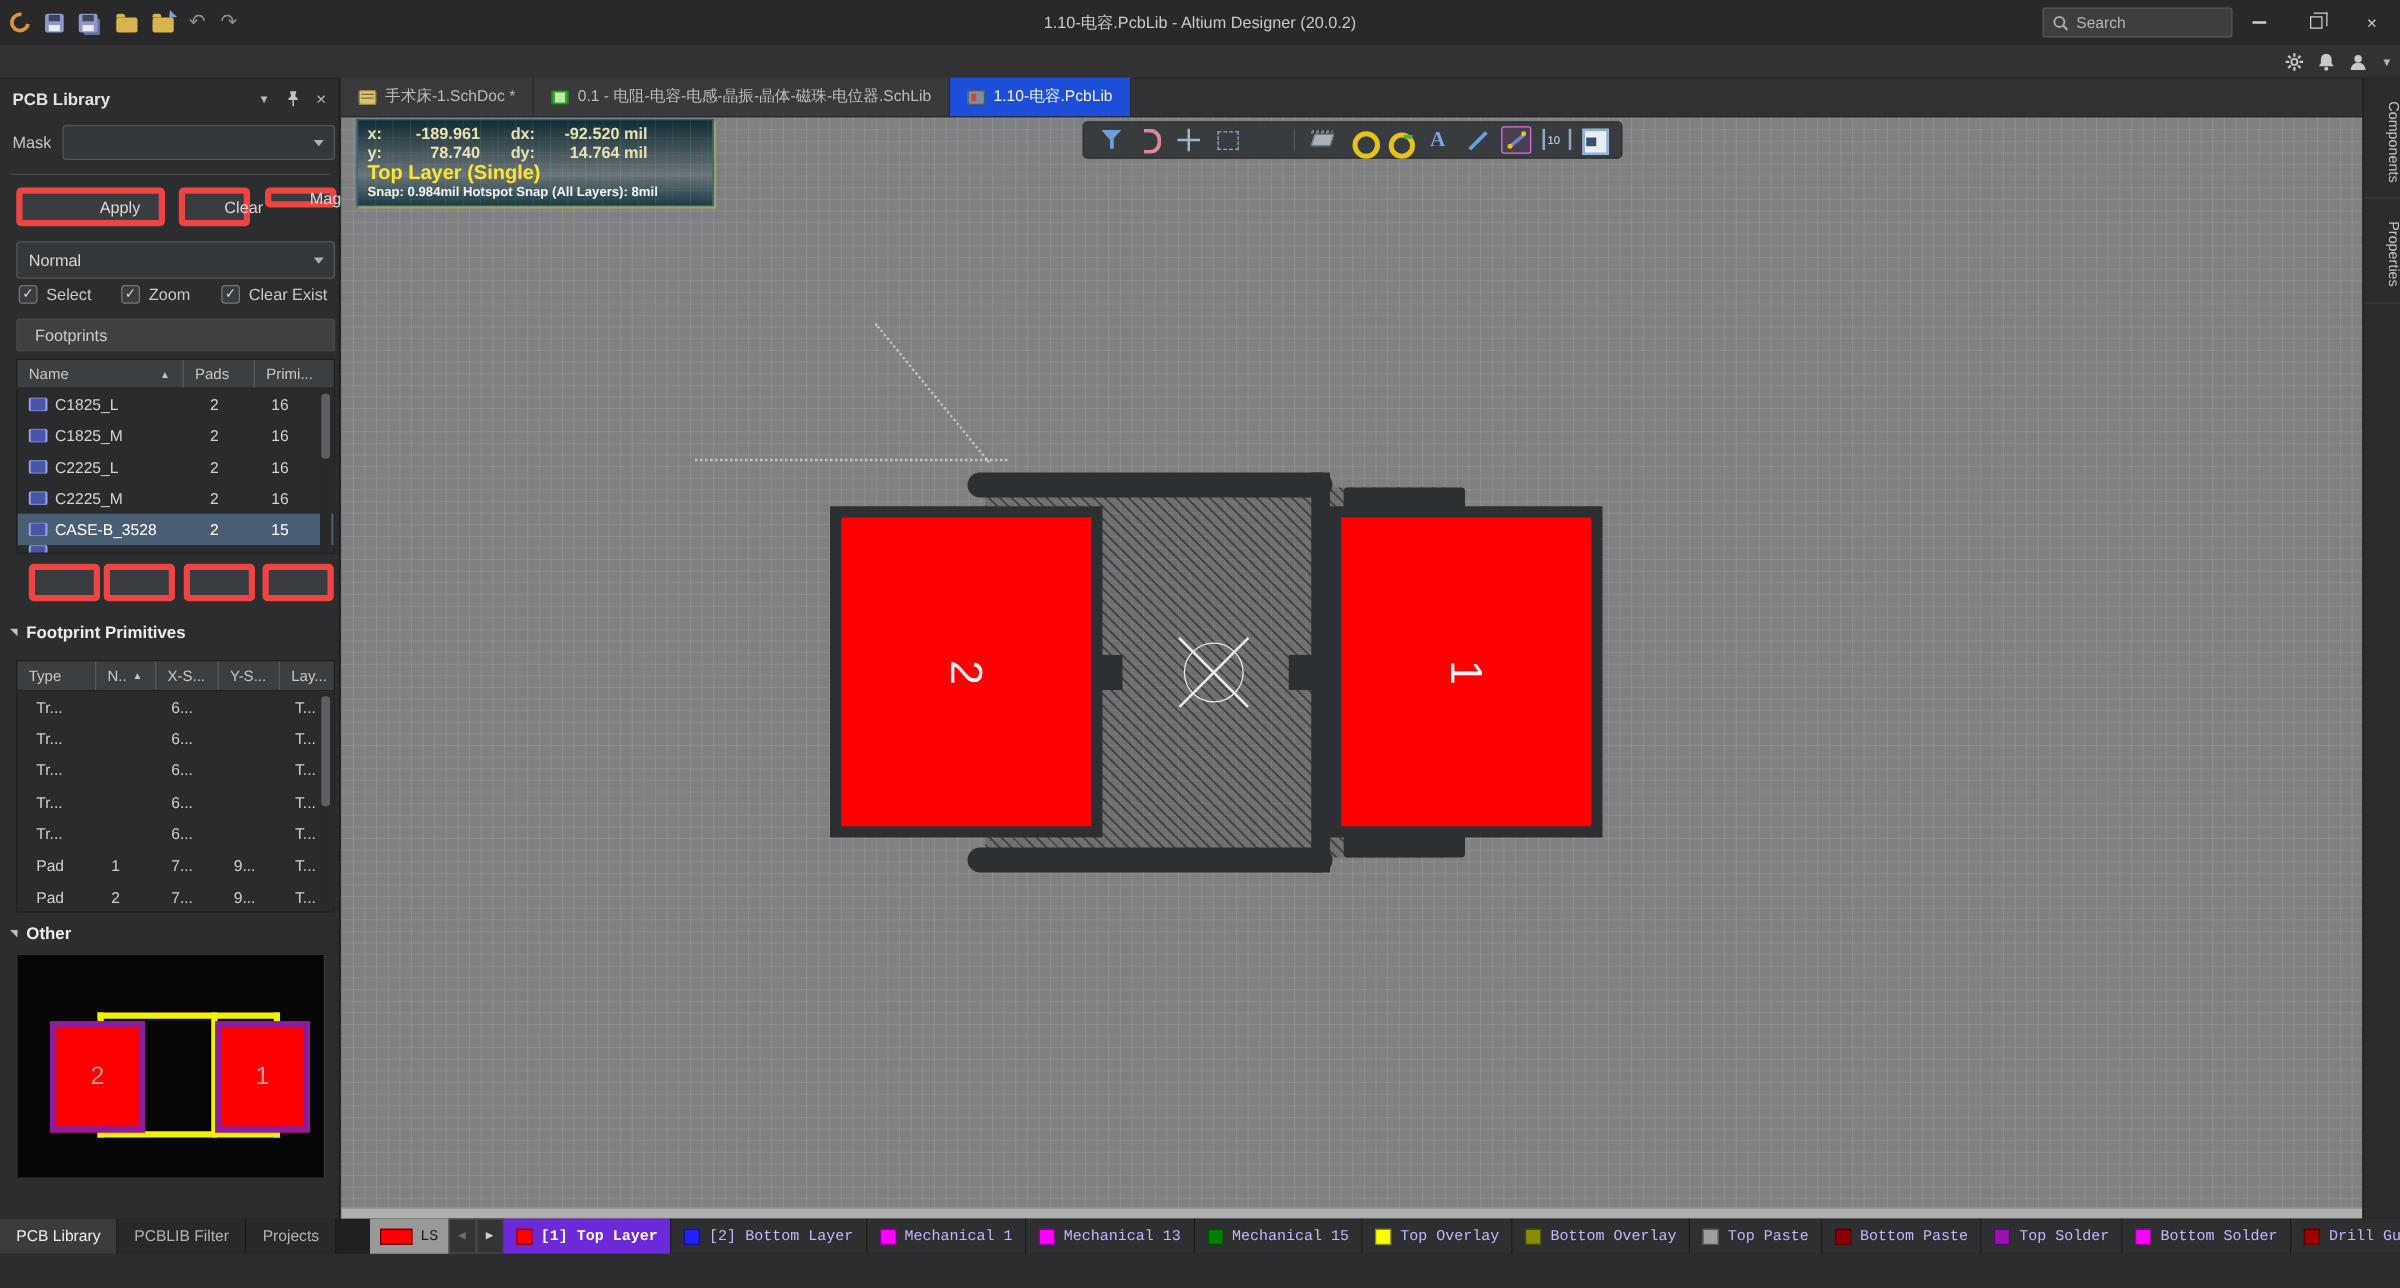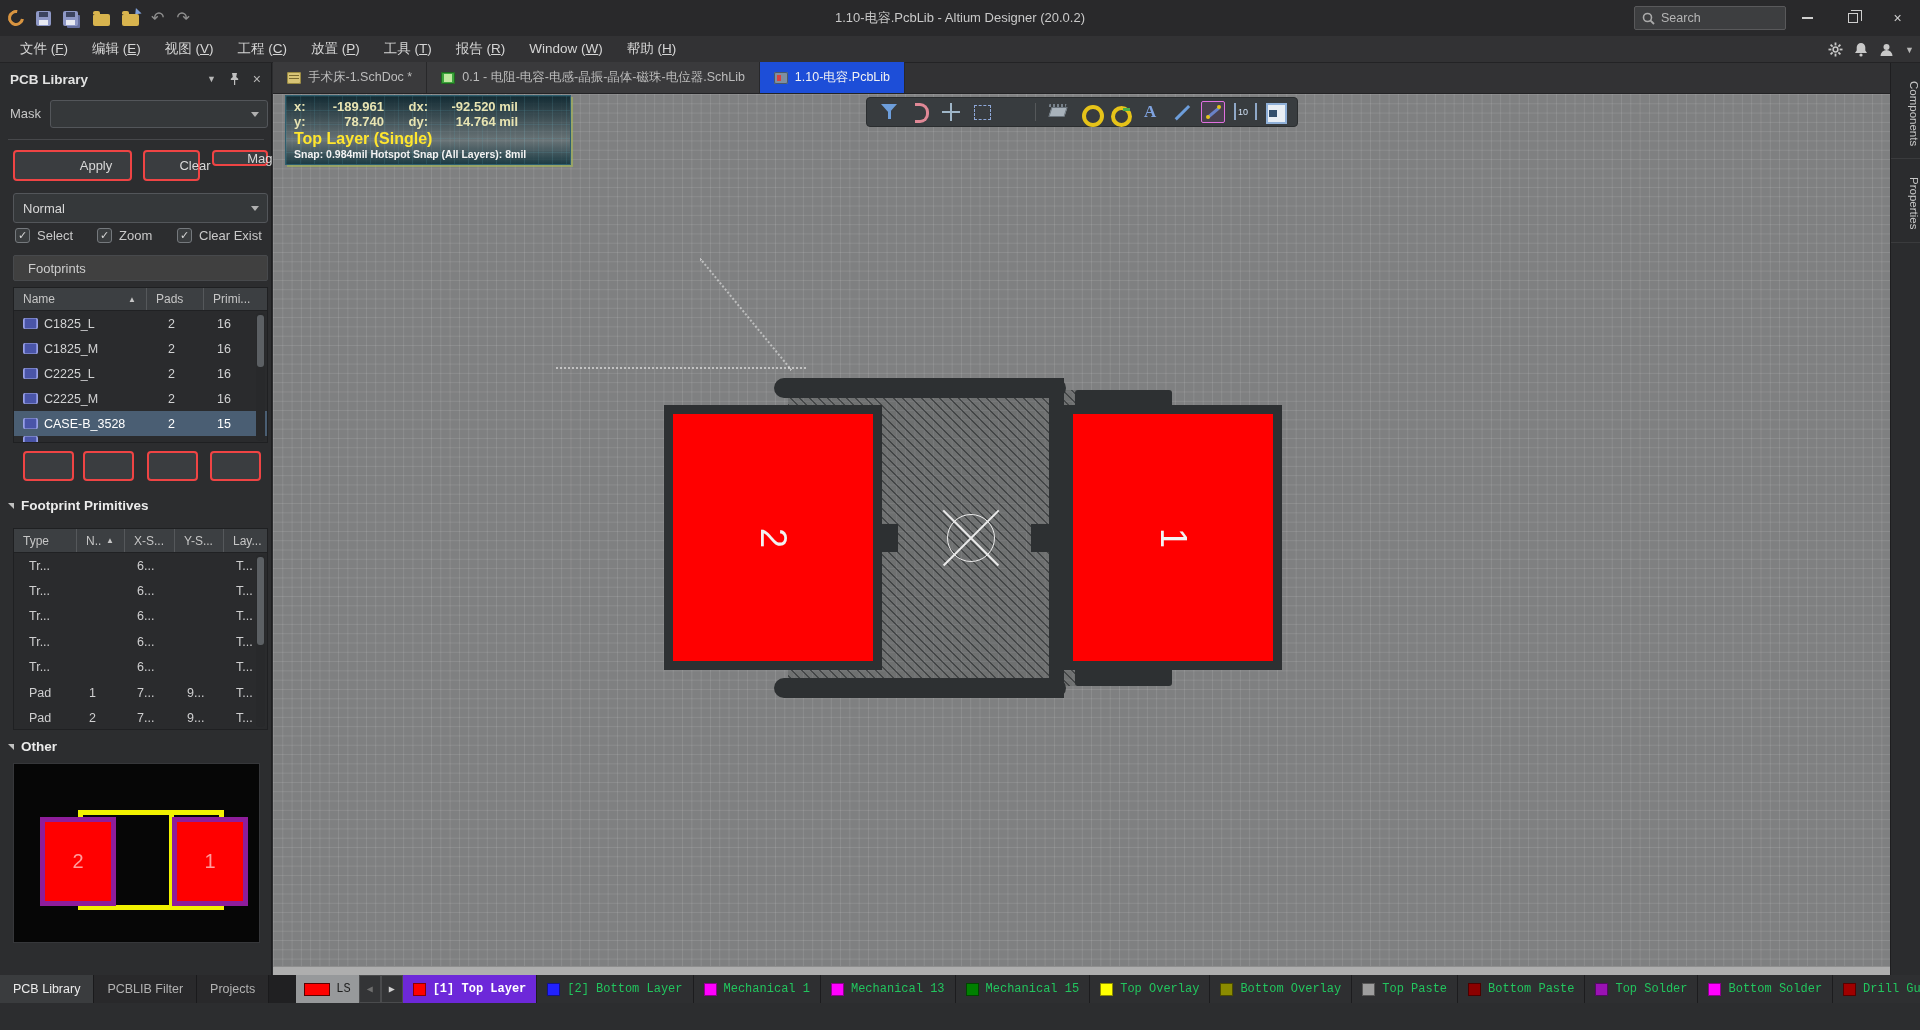--- a/index.html
+++ b/index.html
@@ -50,21 +50,21 @@
 .lp-hicons { position:absolute; right:10px; top:0; height:32px; display:flex; align-items:center; gap:13px; color:#b8b8b8; }
 .lp-hicons .dn { font-size:9px; }
 .lp-hicons .x { font-size:14px; }
 .mask-label { position:absolute; left:10px; top:6px; font-size:13px; color:#c6c6c6; }
 .combo { background:#35383a; border:1px solid #53565a; border-radius:3px; position:absolute; }
 .combo .arr { position:absolute; right:8px; top:50%; margin-top:-2px; border-left:4.5px solid transparent;
   border-right:4.5px solid transparent; border-top:5px solid #b0b0b0; }
 .combo .val { position:absolute; left:9px; top:0; bottom:0; display:flex; align-items:center; font-size:13px; color:#d8d8d8; }
 .mask-combo { left:50px; top:37px; width:218px; height:28px; }
 .lp-sep { position:absolute; left:8px; top:76px; width:256px; height:1px; background:#47484b; }
-.pbtn { background:#3a3d40; border:2px solid #ef4444; border-radius:4px; color:#d8d8d8; font-size:13px;
+.pbtn { background:#3a3d40; border:5px solid #ef4444; border-radius:4px; color:#d8d8d8; font-size:13px;
   display:flex; align-items:center; justify-content:center; position:absolute;padding-left:47px; }
 .btn-apply { left:13px; top:87px; width:119px; height:31px; }
 .btn-clear { left:143px; top:87px; width:57px; height:31px; }
 .btn-magn  { left:212px; top:87px; width:56px; height:16px; }
 .normal-combo { left:13px; top:130px; width:255px; height:30px; }
 .check-row { position:absolute; left:0; top:165px; width:100%; height:22px; }
 .cbwrap { position:absolute; display:flex; align-items:center; gap:7px; }
 .cb { width:15px; height:15px; background:#3a3d3f; border:1px solid #75797d; border-radius:3px;
   color:#d8d8d8; font-size:11px; line-height:13px; text-align:center; }
 .cblabel { font-size:13px; color:#c9c9c9; white-space:nowrap; }
@@ -226,21 +226,21 @@
 .layerbar { display:flex; height:28px; margin-left:27px; align-items:stretch;font-family:Liberation Mono, monospace; }
 .ls-seg { display:flex; align-items:center; gap:6px; background:#97999b; padding:0 8px; }
 .ls-seg .sw { width:26px; height:13px; background:#ff0000; border:1px solid #5a0000; }
 .ls-seg .lbl { font-size:12px; color:#1e1e1e; }
 .arrbtn { width:22px; height:28px; display:flex; align-items:center; justify-content:center;
   background:#333436; border:1px solid #4a4b4d; color:#d0d0d0; font-size:10px; }
 .arrbtn.dim { color:#6e6e6e; }
 .ltab { display:flex; align-items:center; gap:7px; padding:0 10px; background:#2e2f31;
   border-right:1px solid #1c1c1e; white-space:nowrap; }
 .ltab .sw { width:13px; height:13px; border:1px solid rgba(0,0,0,.45); }
-.ltab .lbl { font-size:12px; color:#22c55e; }
+.ltab .lbl { font-size:12px; color:#c4b5fd; }
 .ltab.active { background:#6d28d9; }
 .ltab.active .lbl { color:#ffffff; font-weight:bold; }
 
 
 .statusbar { position:absolute; left:0; top:1003px; width:1920px; height:27px; background:#232325; }
 .sb-item { position:absolute; top:0; height:27px; line-height:27px; font-size:12.5px; color:#c2c2c2; white-space:nowrap; }
 .sb-div { position:absolute; top:5px; width:1px; height:17px; background:#3c3c3e; }
 .panels-btn { position:absolute; right:3px; top:3px; width:46px; height:22px; background:#3a3d3f;
   border:1px solid #56595b; border-radius:2px; color:#d5d5d5; font-size:11.5px;
   display:flex; align-items:center; justify-content:center; }
@@ -275,31 +275,20 @@
           <span class="icon-min"></span>
         </div>
       <div class="winbtn">
           <span class="icon-restore"></span>
         </div>
       <div class="winbtn">×</div>
     </div>
   </div>
 
   <div class="menubar">
-    <div id="menu-items">
-        <div class="menu-item">文件 (<u>F</u>)</div>
-        <div class="menu-item">编辑 (<u>E</u>)</div>
-        <div class="menu-item">视图 (<u>V</u>)</div>
-        <div class="menu-item">工程 (<u>C</u>)</div>
-        <div class="menu-item">放置 (<u>P</u>)</div>
-        <div class="menu-item">工具 (<u>T</u>)</div>
-        <div class="menu-item">报告 (<u>R</u>)</div>
-        <div class="menu-item">Window (<u>W</u>)</div>
-        <div class="menu-item">帮助 (<u>H</u>)</div>
-      </div>
     <div class="menu-right">
       <svg width="15" height="15" viewBox="0 0 15 15">
         <circle cx="7.5" cy="7.5" r="2.4" fill="none" stroke="#c8c8c8" stroke-width="1.5"></circle>
         <g stroke="#c8c8c8" stroke-width="1.8">
           <line x1="7.5" y1="0.5" x2="7.5" y2="3.4"></line>
             <line x1="7.5" y1="11.6" x2="7.5" y2="14.5"></line>
           <line x1="0.5" y1="7.5" x2="3.4" y2="7.5"></line>
             <line x1="11.6" y1="7.5" x2="14.5" y2="7.5"></line>
           <line x1="2.6" y1="2.6" x2="4.6" y2="4.6"></line>
             <line x1="10.4" y1="10.4" x2="12.4" y2="12.4"></line>

